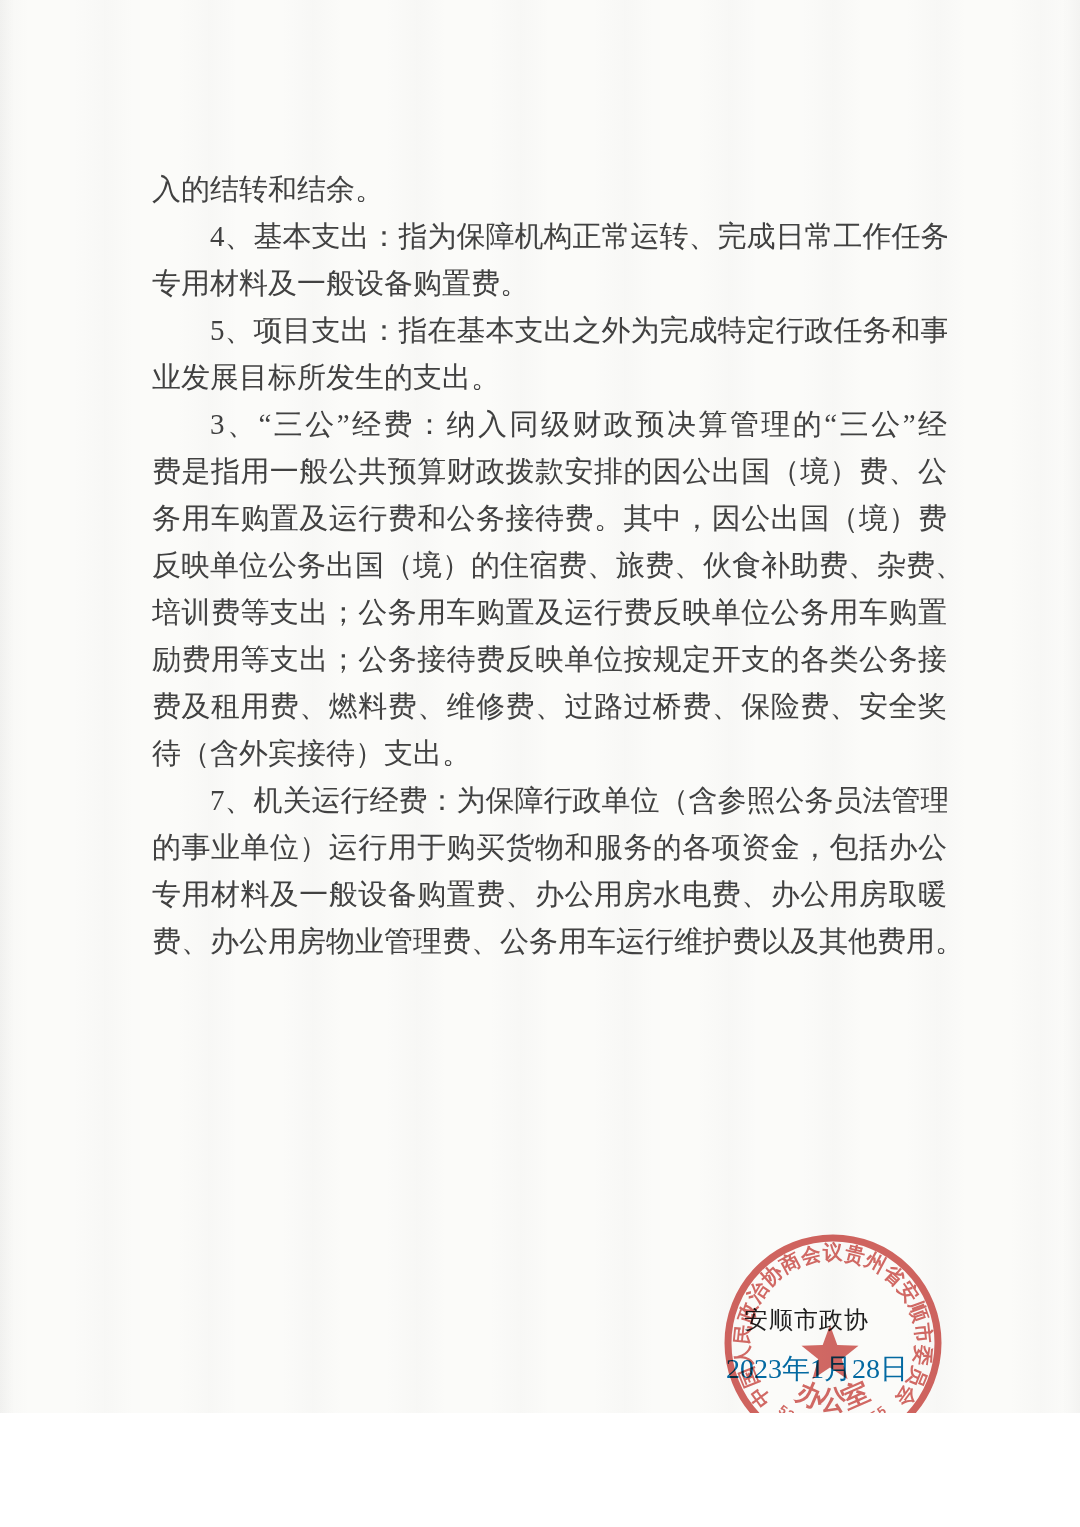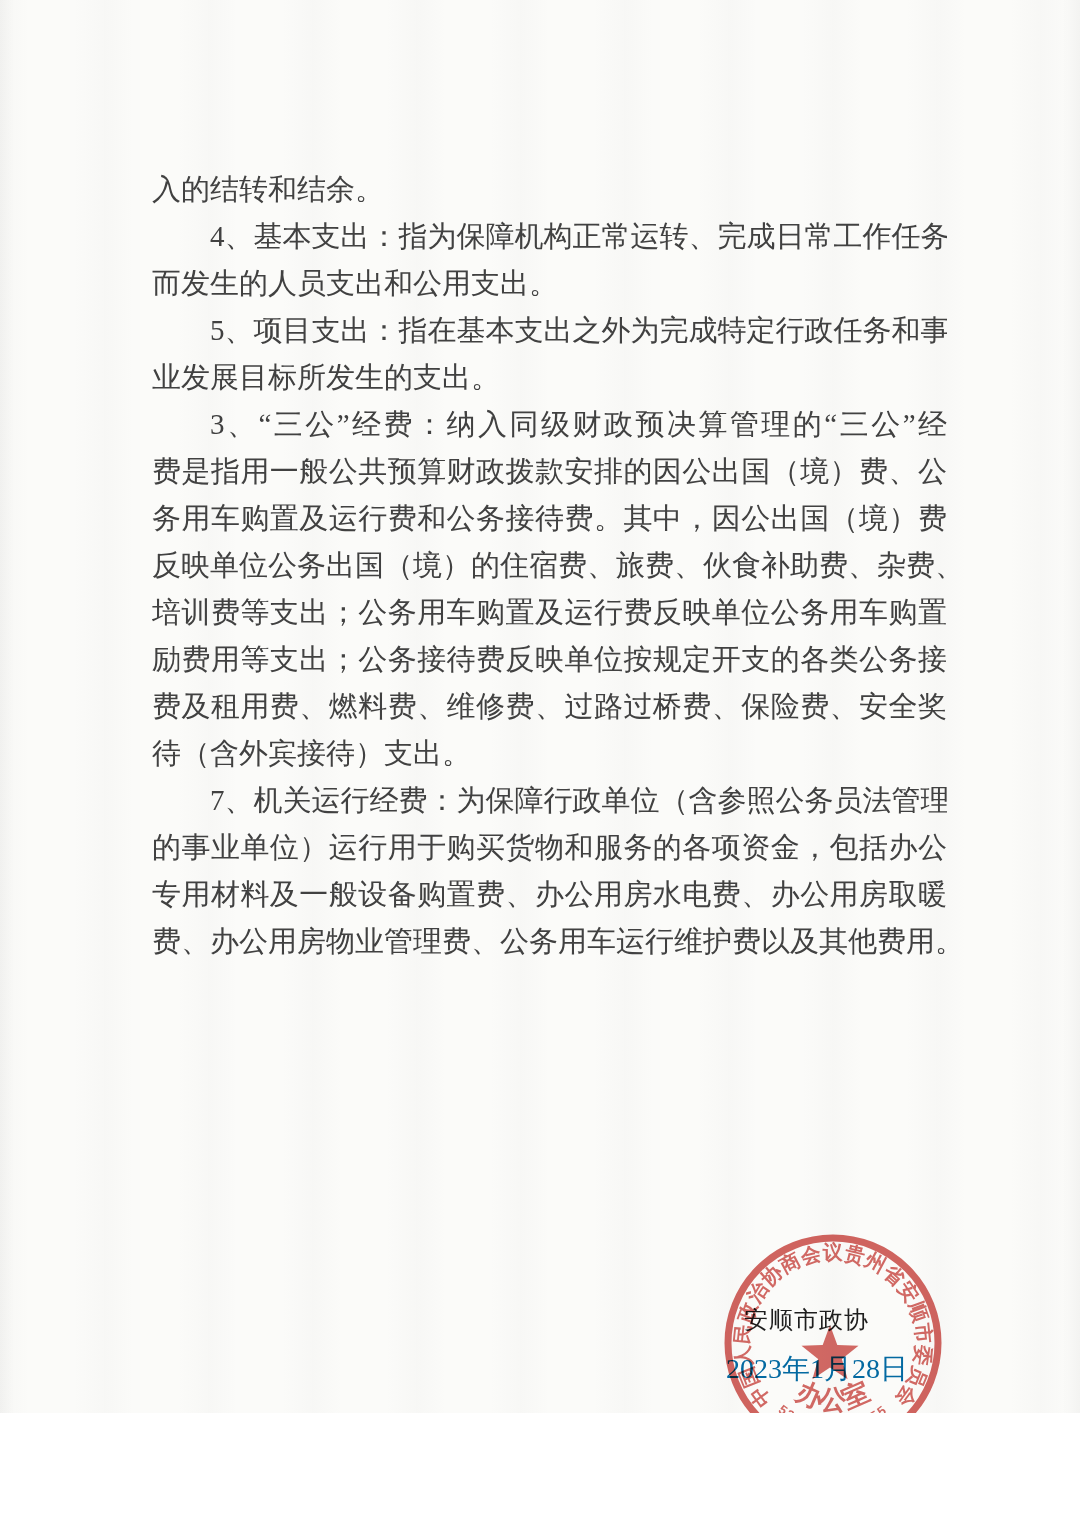--- a/index.html
+++ b/index.html
@@ -65,21 +65,21 @@
   .seal text{ font-family:"Liberation Sans","DejaVu Sans",sans-serif; }
 </style>
 </head>
 <body>
 
 <div class="page">
 
   <div class="text-block">
     <div class="line end">入的结转和结余。</div>
     <div class="line ind">4、基本支出：指为保障机构正常运转、完成日常工作任务</div>
-    <div class="line end">而发生的人员支出和公用支出。</div>
+    <div class="line end">专用材料及一般设备购置费。</div>
     <div class="line ind">5、项目支出：指在基本支出之外为完成特定行政任务和事</div>
     <div class="line end">业发展目标所发生的支出。</div>
     <div class="line ind">3、“三公”经费：纳入同级财政预决算管理的“三公”经</div>
     <div class="line">费是指用一般公共预算财政拨款安排的因公出国（境）费、公</div>
     <div class="line">务用车购置及运行费和公务接待费。其中，因公出国（境）费</div>
     <div class="line">反映单位公务出国（境）的住宿费、旅费、伙食补助费、杂费、</div>
     <div class="line">培训费等支出；公务用车购置及运行费反映单位公务用车购置</div>
     <div class="line">励费用等支出；公务接待费反映单位按规定开支的各类公务接</div>
     <div class="line">费及租用费、燃料费、维修费、过路过桥费、保险费、安全奖</div>
     <div class="line end">待（含外宾接待）支出。</div>

